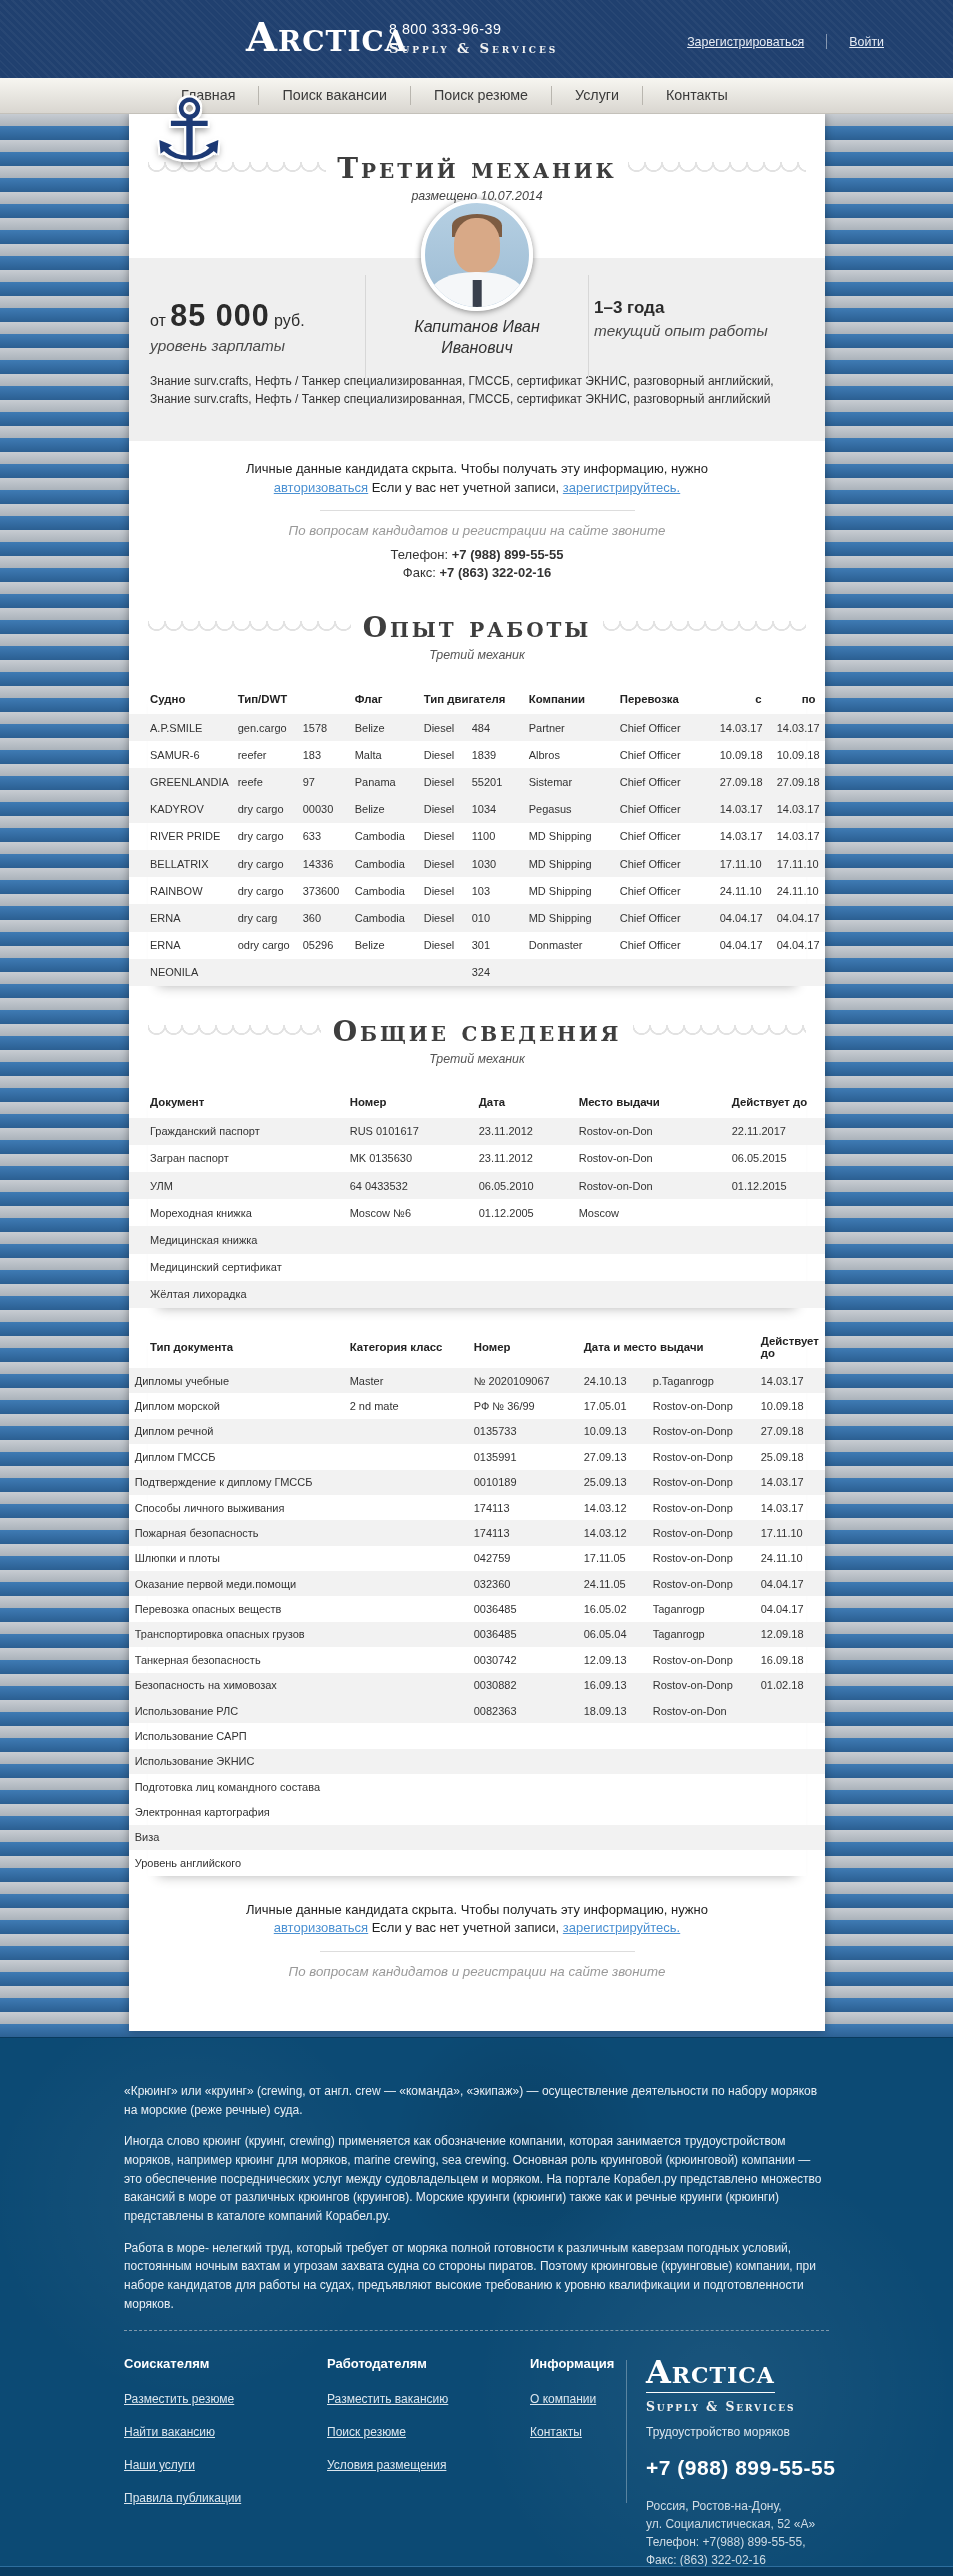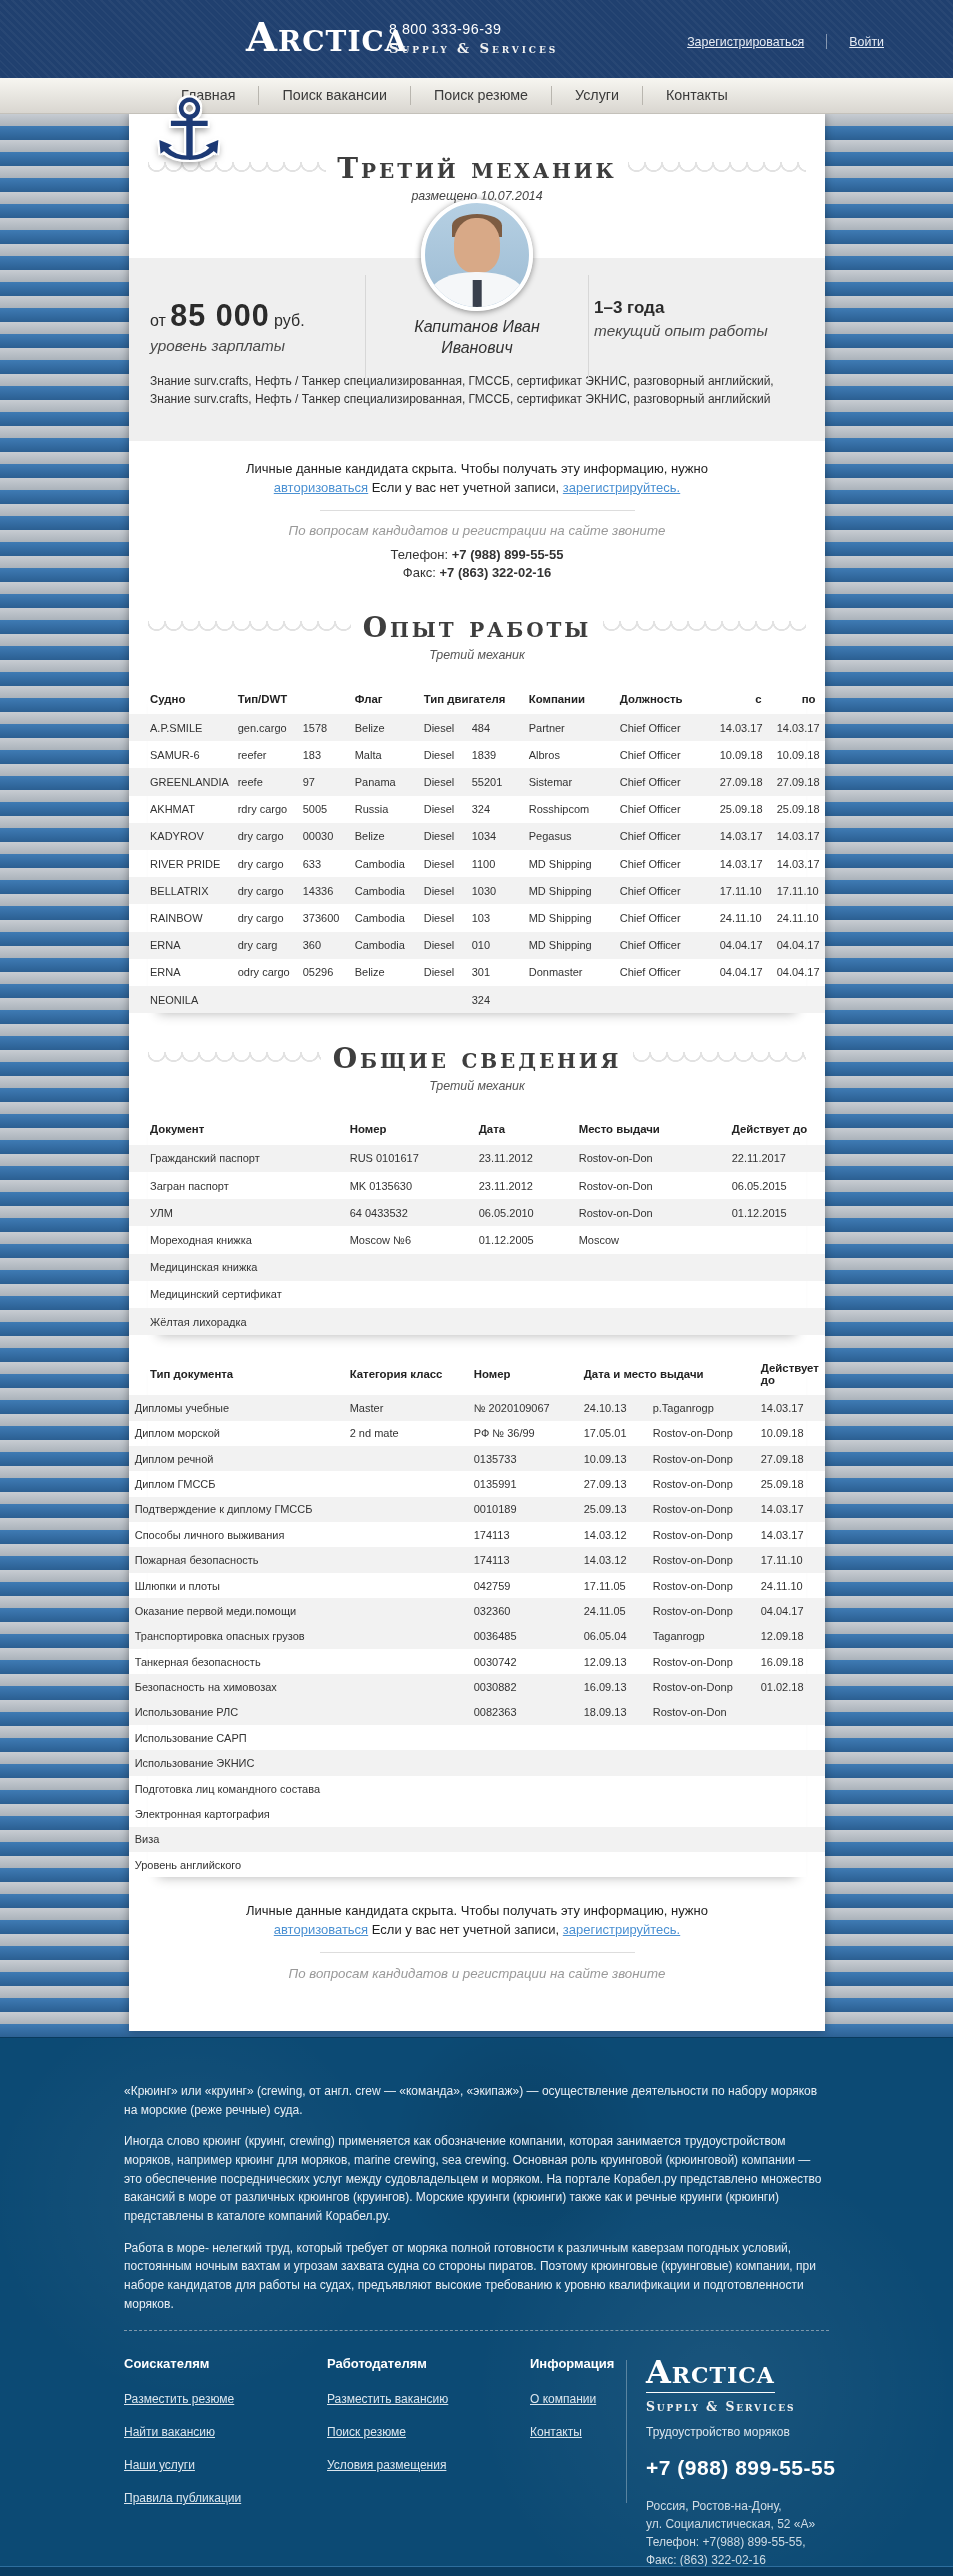--- a/index.html
+++ b/index.html
@@ -231,21 +231,21 @@
               <col style="width:57px">
                 <col style="width:54px">
               </colgroup>
             <thead>
               <tr>
                 <th>Судно</th>
                 <th colspan="2">Тип/DWT</th>
                 <th>Флаг</th>
                 <th colspan="2">Тип двигателя</th>
                 <th>Компании</th>
-                <th>Должность</th>
+                <th>Перевозка</th>
                 <th class="num">с</th>
                 <th class="num">по</th>
               </tr>
             </thead>
             <tbody>
                 <tr class="odd">
                   <td>A.P.SMILE</td>
                   <td>gen.cargo</td>
                   <td>1578</td>
                   <td>Belize</td>
@@ -272,32 +272,20 @@
                   <td>GREENLANDIA</td>
                   <td>reefe</td>
                   <td>97</td>
                   <td>Panama</td>
                   <td>Diesel</td>
                   <td>55201</td>
                   <td>Sistemar</td>
                   <td>Chief Officer</td>
                   <td class="num">27.09.18</td>
                   <td class="num">27.09.18</td>
-                </tr>
-                <tr class="even">
-                  <td>AKHMAT</td>
-                  <td>rdry cargo</td>
-                  <td>5005</td>
-                  <td>Russia</td>
-                  <td>Diesel</td>
-                  <td>324</td>
-                  <td>Rosshipcom</td>
-                  <td>Chief Officer</td>
-                  <td class="num">25.09.18</td>
-                  <td class="num">25.09.18</td>
                 </tr>
                 <tr class="odd">
                   <td>KADYROV</td>
                   <td>dry cargo</td>
                   <td>00030</td>
                   <td>Belize</td>
                   <td>Diesel</td>
                   <td>1034</td>
                   <td>Pegasus</td>
                   <td>Chief Officer</td>
@@ -544,20 +532,28 @@
                   <td>17.11.05</td>
                   <td>Rostov-on-Donp</td>
                   <td>24.11.10</td>
                 </tr>
                 <tr class="odd">
                   <td>Оказание первой меди.помощи</td>
                   <td></td>
                   <td>032360</td>
                   <td>24.11.05</td>
                   <td>Rostov-on-Donp</td>
+                  <td>04.04.17</td>
+                </tr>
+                <tr class="even">
+                  <td>Перевозка опасных веществ</td>
+                  <td></td>
+                  <td>0036485</td>
+                  <td>16.05.02</td>
+                  <td>Taganrogp</td>
                   <td>04.04.17</td>
                 </tr>
                 <tr class="odd">
                   <td>Транспортировка опасных грузов</td>
                   <td></td>
                   <td>0036485</td>
                   <td>06.05.04</td>
                   <td>Taganrogp</td>
                   <td>12.09.18</td>
                 </tr>

